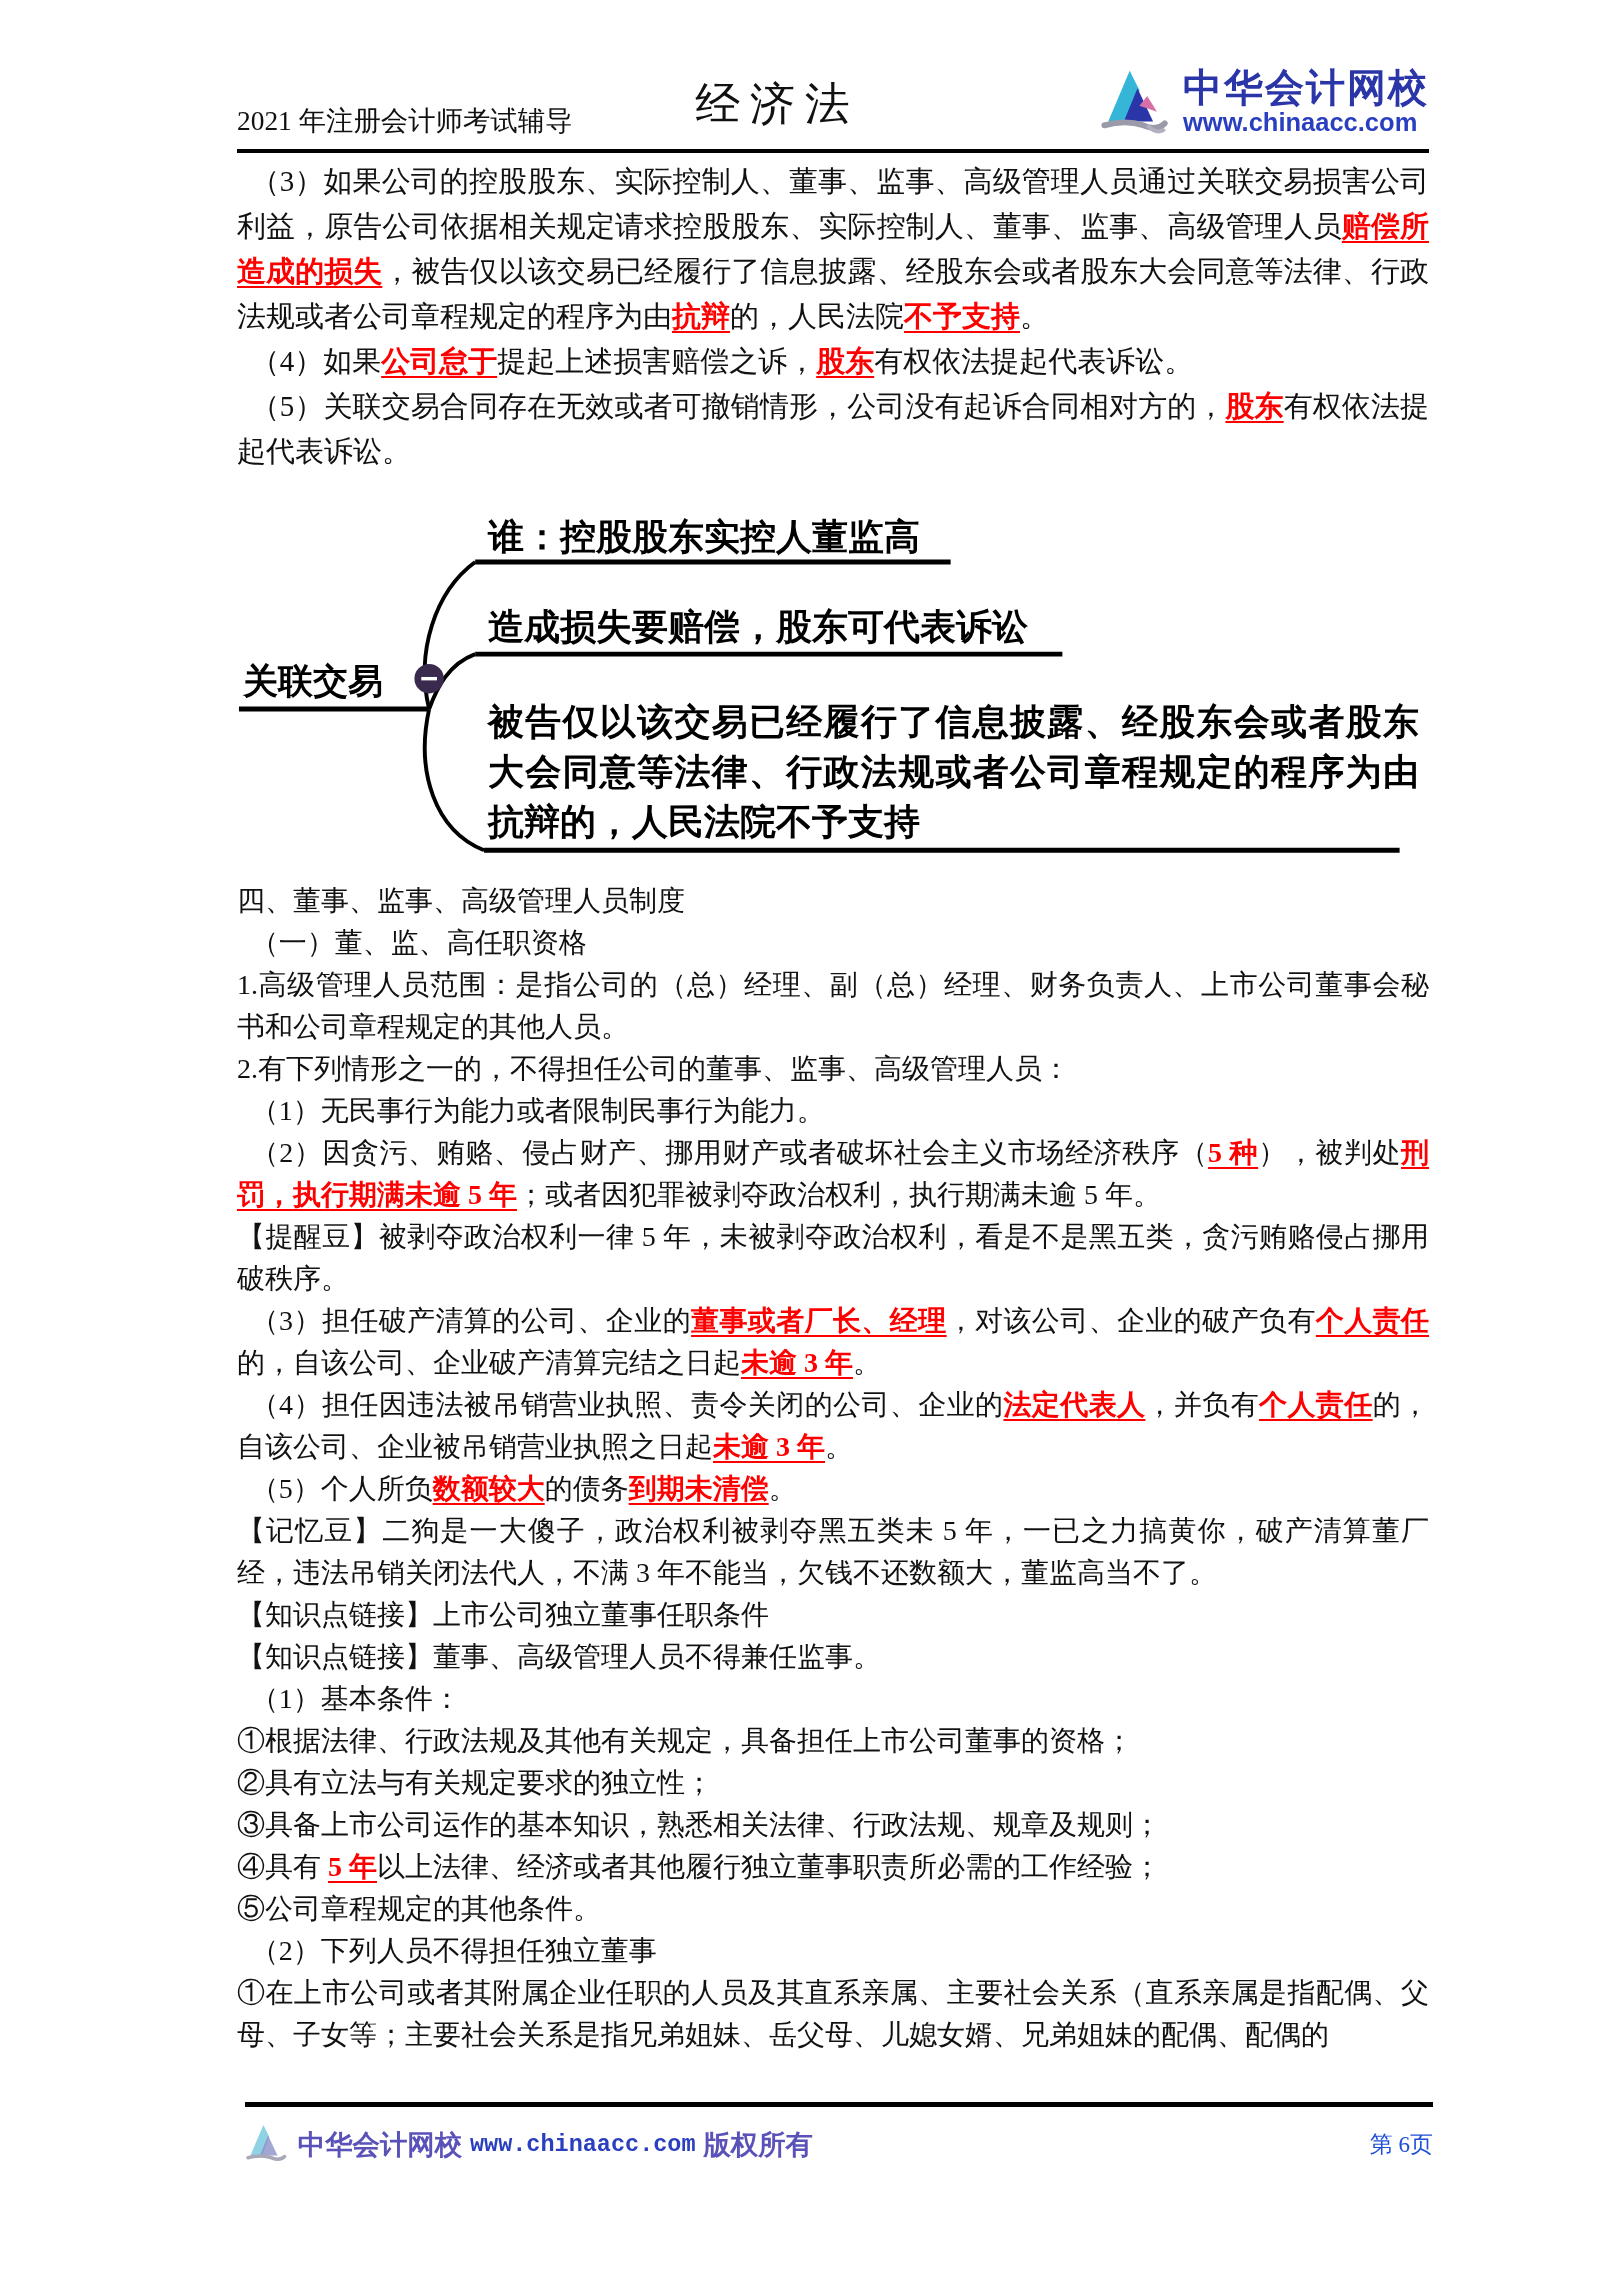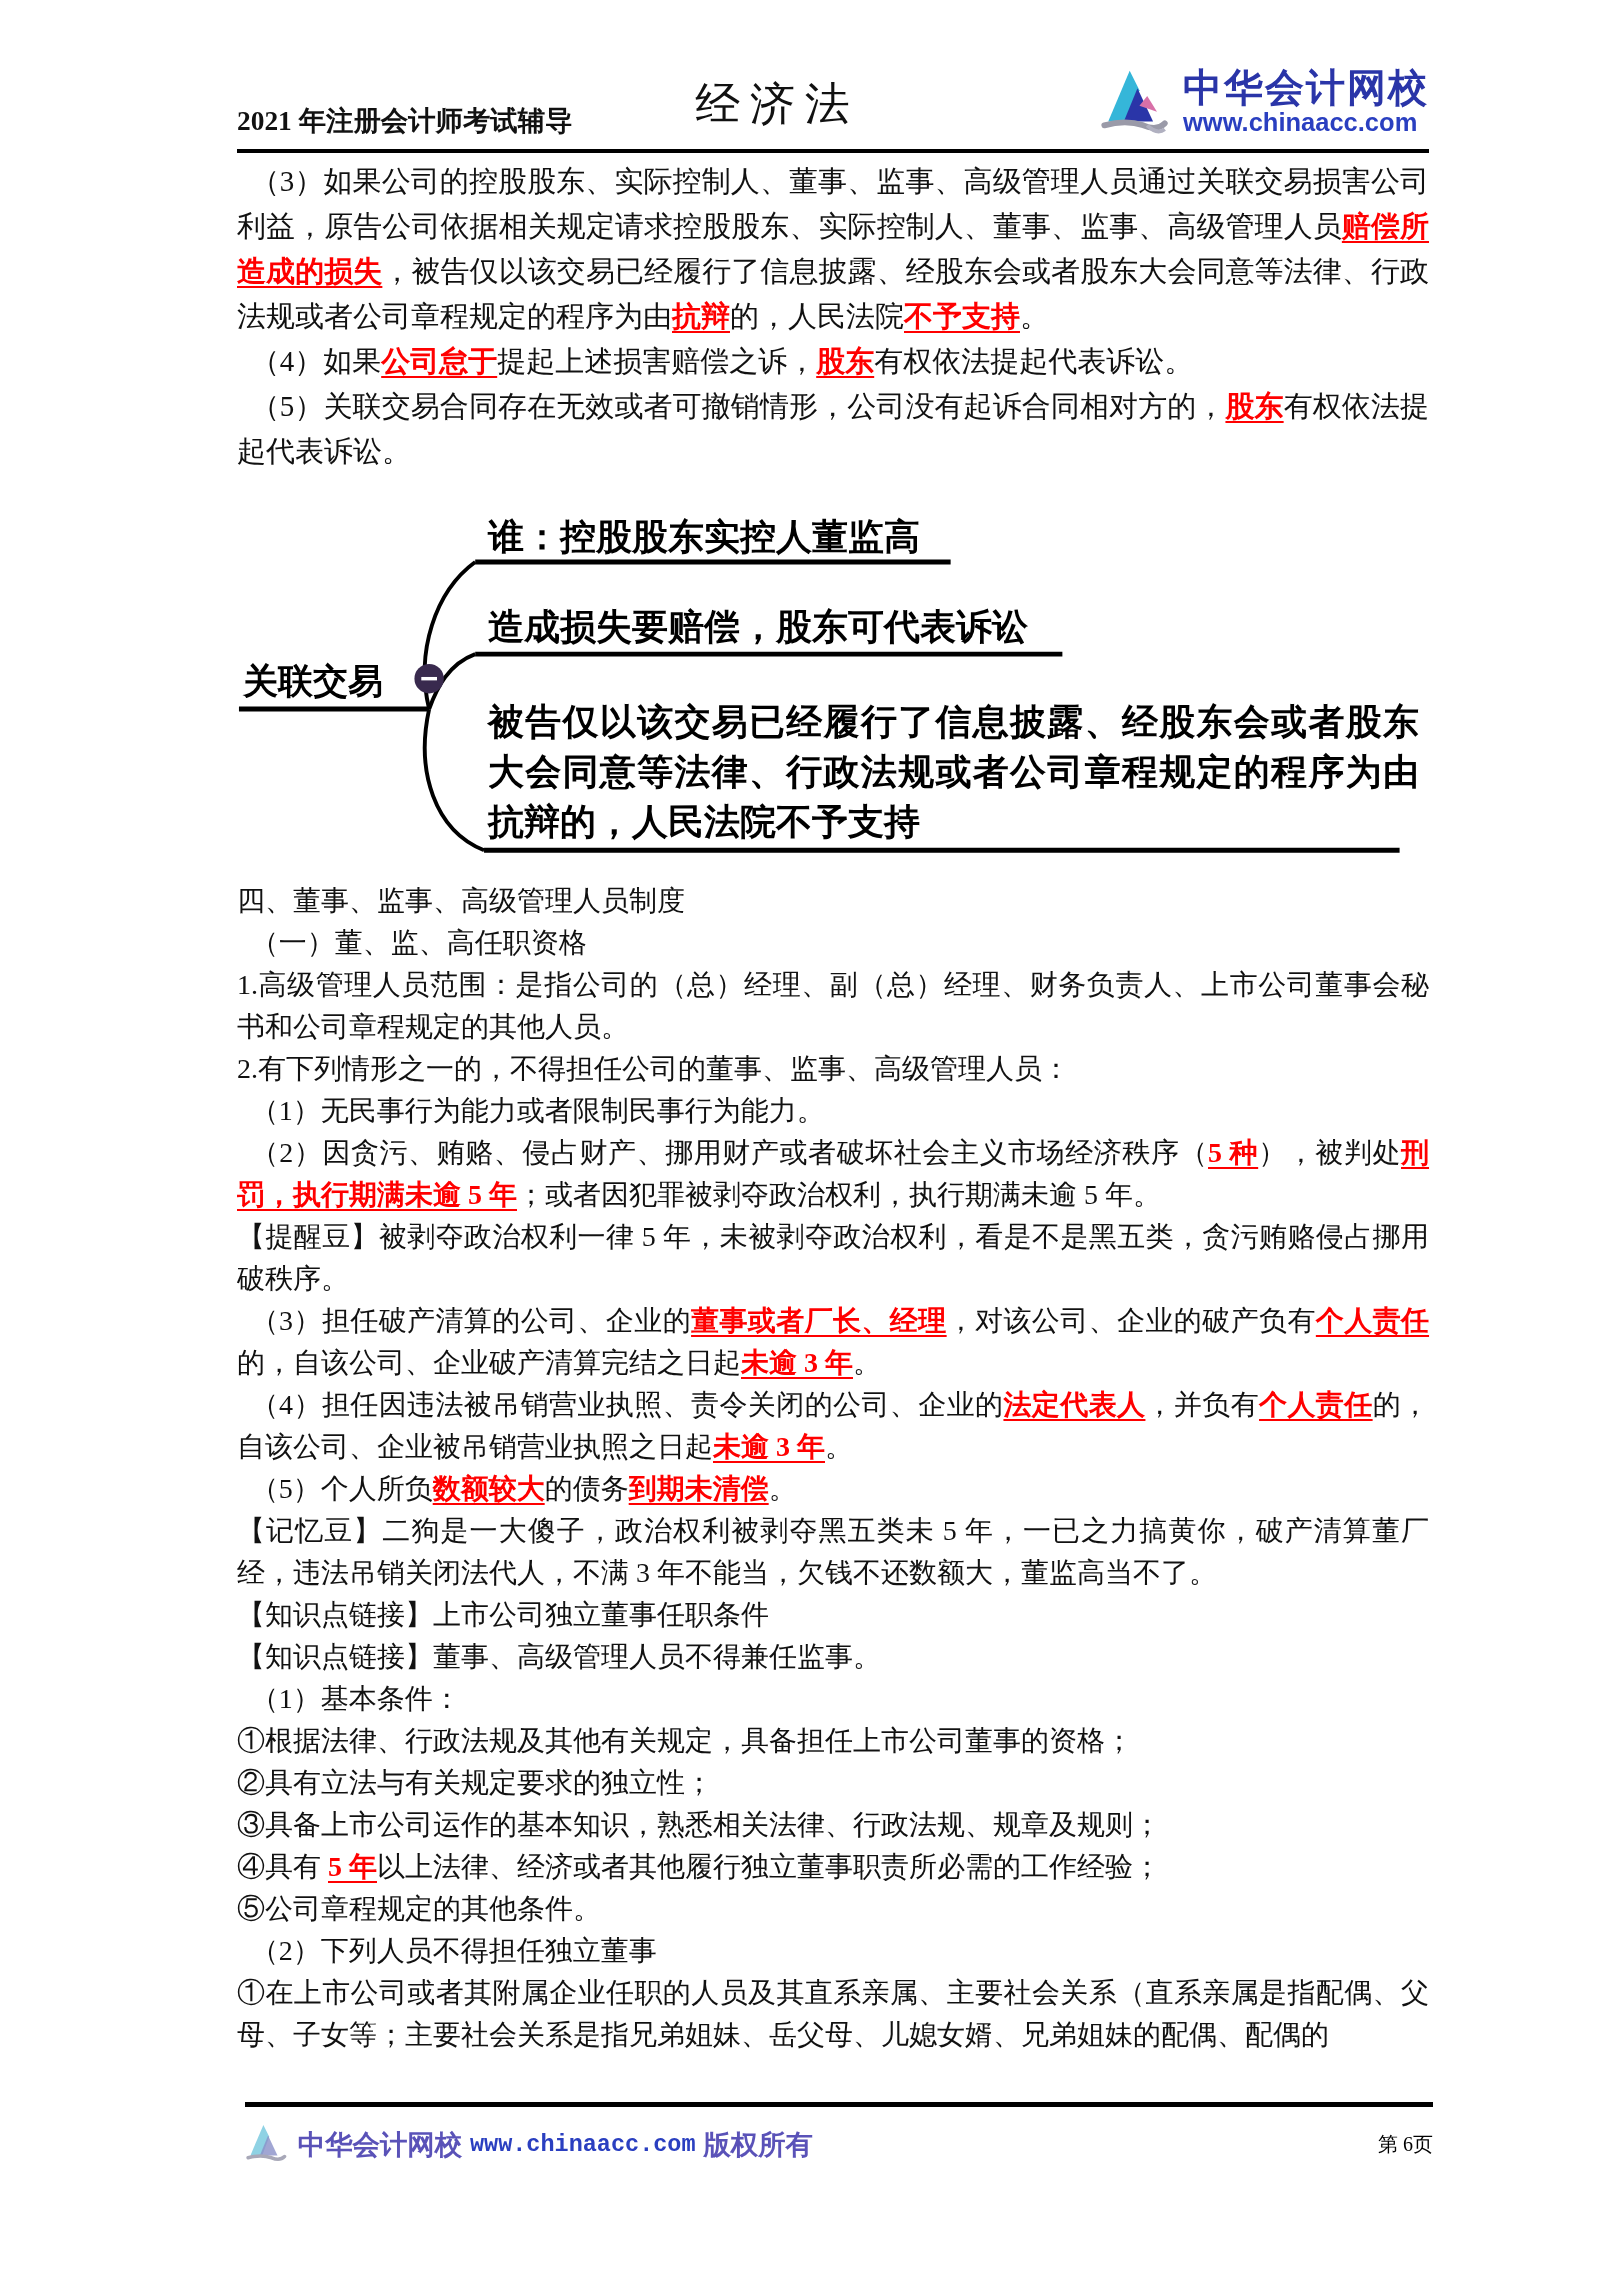--- a/index.html
+++ b/index.html
@@ -10,21 +10,21 @@
     font-family:"Liberation Serif","DejaVu Serif",serif;
     color:#111;
     overflow:hidden;
   }
   
   #header{
     position:absolute;left:237px;top:47px;width:1192px;height:102px;
     border-bottom:4.9px solid #000;
     display:flex;align-items:flex-end;justify-content:space-between;
   }
-  #header-left{font-size:27.4px;font-weight:bold;padding-bottom:9.8px;white-space:nowrap;}
+  #header-left{font-size:27.4px;font-weight:normal;padding-bottom:9.8px;white-space:nowrap;}
   #header-center{font-size:45px;font-weight:normal;letter-spacing:9.8px;padding-bottom:15px;margin-left:-118px;white-space:nowrap;}
   #header-logo{display:flex;align-items:center;gap:9.8px;padding-bottom:5.9px;}
   #header-logo .logo-text{display:flex;flex-direction:column;line-height:1.05;}
   .brand-cn{font-family:"Liberation Sans",sans-serif;font-size:39px;font-weight:bold;color:#2a35a8;letter-spacing:2px;}
   .brand-url{font-family:"Liberation Sans",sans-serif;font-size:25.5px;font-weight:bold;color:#2a3fc0;}
   
   .bodyblock{position:absolute;left:237px;width:1192px;}
   #body-top{top:159px;font-size:29px;line-height:45px;font-family:Liberation Serif, serif;}
   #body-bot{top:880px;font-size:28px;line-height:42px;}
   .para{text-align:justify;text-justify:inter-ideograph;}
@@ -41,21 +41,21 @@
   #mm-b3{left:251px;top:192px;width:931px;font-size:36px;line-height:50px;white-space:normal;text-align:justify;}
   
   #footer-rule{position:absolute;left:245px;top:2102px;width:1188px;height:4.9px;background:#000;}
   #footer-row{
     position:absolute;left:245px;top:2117px;width:1188px;height:55px;
     display:flex;align-items:center;justify-content:space-between;
   }
   #footer-left{display:flex;align-items:center;gap:7.8px;}
   .foot-brand{font-family:"Liberation Sans",sans-serif;font-size:27.4px;font-weight:bold;color:#5a52b8;}
   .foot-url{font-family:"Liberation Mono","DejaVu Sans Mono",monospace;font-size:23.5px;font-weight:bold;color:#2a3fc0;}
-  #footer-page{font-size:20px;color:#000000;}
+  #footer-page{font-size:23px;color:#1d4ed8;}
 </style>
 </head>
 <body>
 
 <div id="page">
 
   <div id="header">
     <div id="header-left">2021 年注册会计师考试辅导</div>
     <div id="header-center">经济法</div>
     <div id="header-logo">

